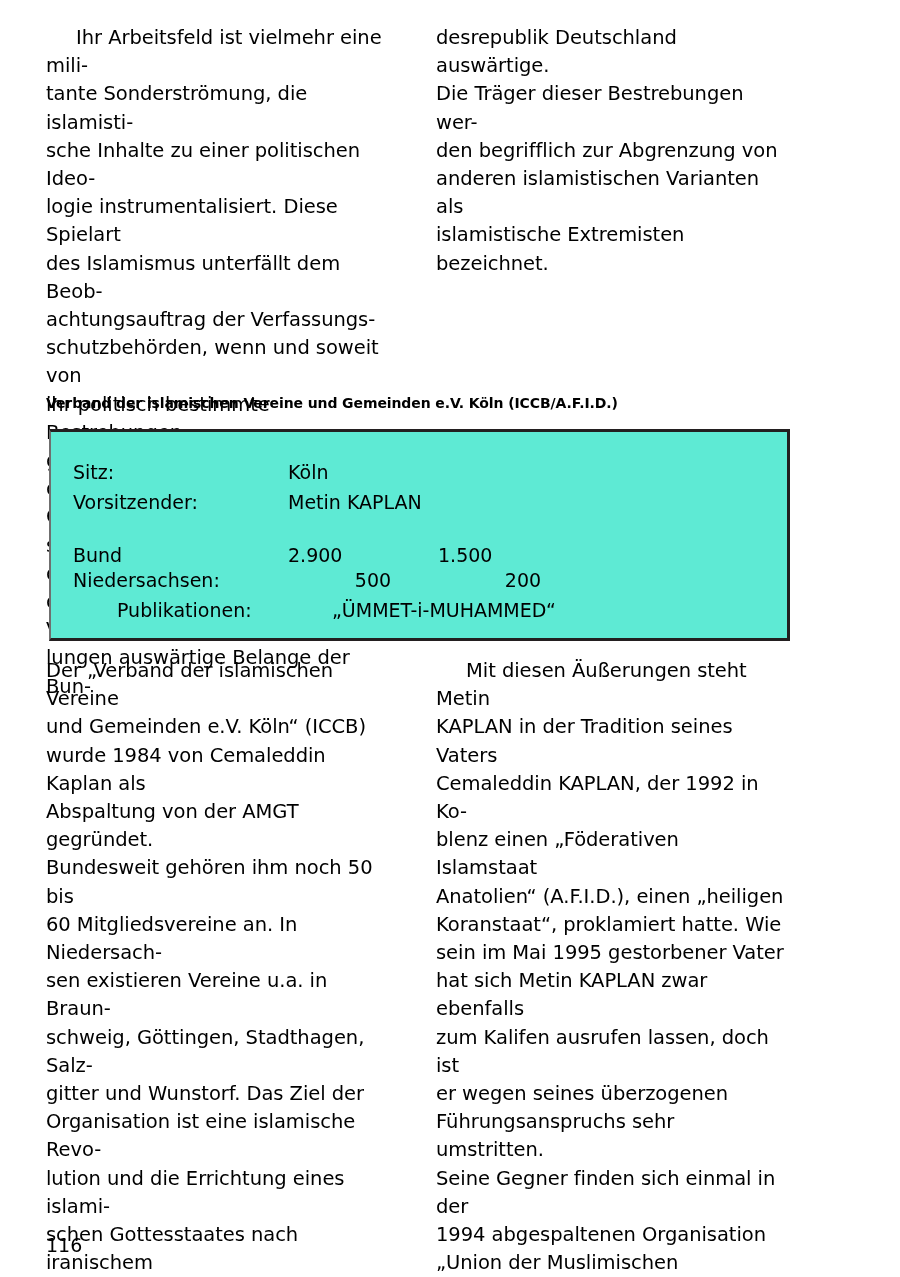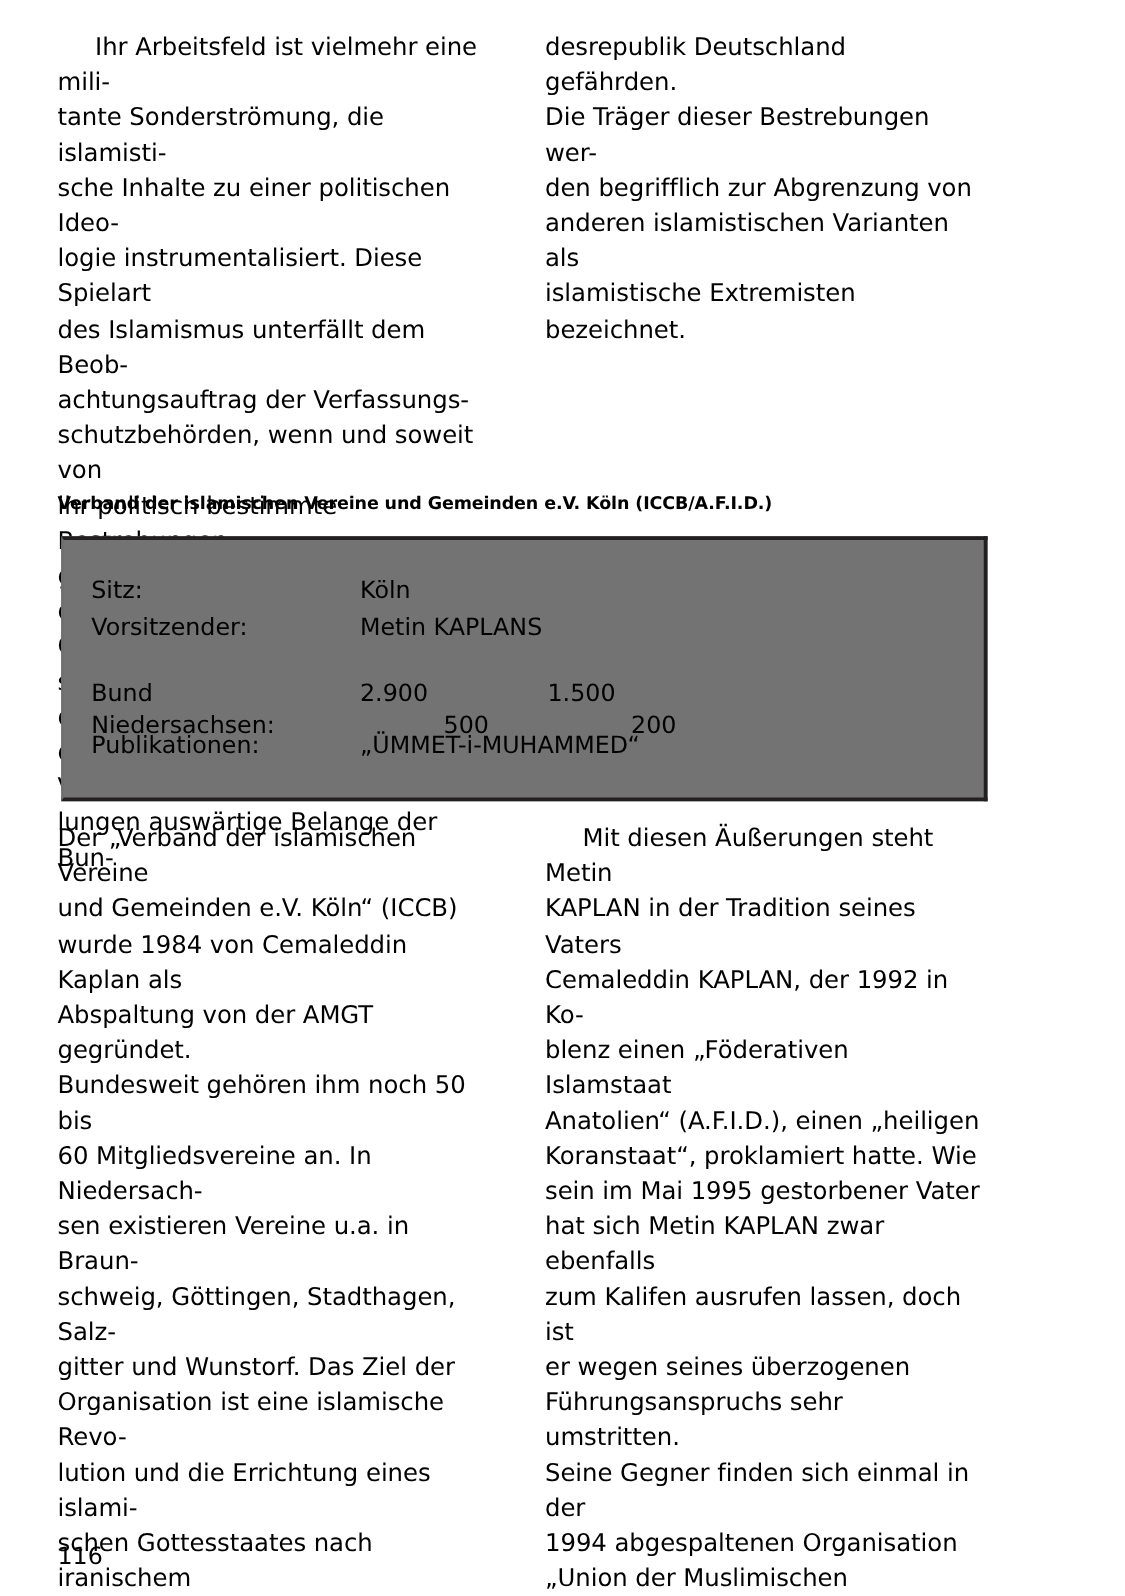--- a/index.html
+++ b/index.html
@@ -58,21 +58,21 @@
     letter-spacing: -0.1px;
   }
 
   
   .info-box {
     position: absolute;
     left: 49px;
     top: 429px;
     width: 741px;
     height: 212px;
-    background: #737373;
+    background: #5eead4;
     border-top: 3px solid #231f20;
     border-left: 2px solid #6f6f6f;
     border-right: 3px solid #231f20;
     border-bottom: 3px solid #231f20;
     box-sizing: border-box;
   }
   .info-inner {
     position: relative;
     width: 100%;
     height: 100%;
@@ -148,51 +148,51 @@
 achtungsauftrag der Verfassungs-
 schutzbehörden, wenn und soweit von
 ihr politisch bestimmte Bestrebungen
 gegen die freiheitliche demokratische
 Grundordnung ausgehen und/oder sie
 durch Anwendung von Gewalt oder
 darauf gerichtete Vorbereitungshand-
 lungen auswärtige Belange der Bun-</p>
     </div>
     <div class="col">
-      <p>desrepublik Deutschland gefährden.
+      <p>desrepublik Deutschland auswärtige.
 Die Träger dieser Bestrebungen wer-
 den begrifflich zur Abgrenzung von
 anderen islamistischen Varianten als
 islamistische Extremisten bezeichnet.</p>
     </div>
   </div>
 
   <div class="section-heading">Verband der islamischen Vereine und Gemeinden e.V. Köln (ICCB/A.F.I.D.)</div>
 
   <div class="info-box">
     <div class="info-inner">
 
       <div class="info-row" style="top:28px;">
         <span class="info-label">Sitz:</span><span class="info-val">Köln</span>
       </div>
 
       <div class="info-row" style="top:58px;">
-        <span class="info-label">Vorsitzender:</span><span class="info-val">Metin KAPLANS</span>
+        <span class="info-label">Vorsitzender:</span><span class="info-val">Metin KAPLAN</span>
       </div>
 
 
       <div class="info-row" style="top:111px;">
         <span class="info-label">Bund</span><span class="num-col">2.900</span><span class="num-col">1.500</span>
       </div>
 
       <div class="info-row" style="top:136px;">
         <span class="info-label">Niedersachsen:</span><span class="num-col rightish">500</span><span class="num-col rightish">200</span>
       </div>
 
-      <div class="info-row" style="top:152px;">
+      <div class="info-row" style="top:166px;margin-left:44px;">
         <span class="info-label">Publikationen:</span><span class="info-val">„ÜMMET-i-MUHAMMED“</span>
       </div>
 
     </div>
   </div>
 
   <div class="bottom-cols">
     <div class="col">
       <p>Der „Verband der islamischen Vereine
 und Gemeinden e.V. Köln“ (ICCB)

